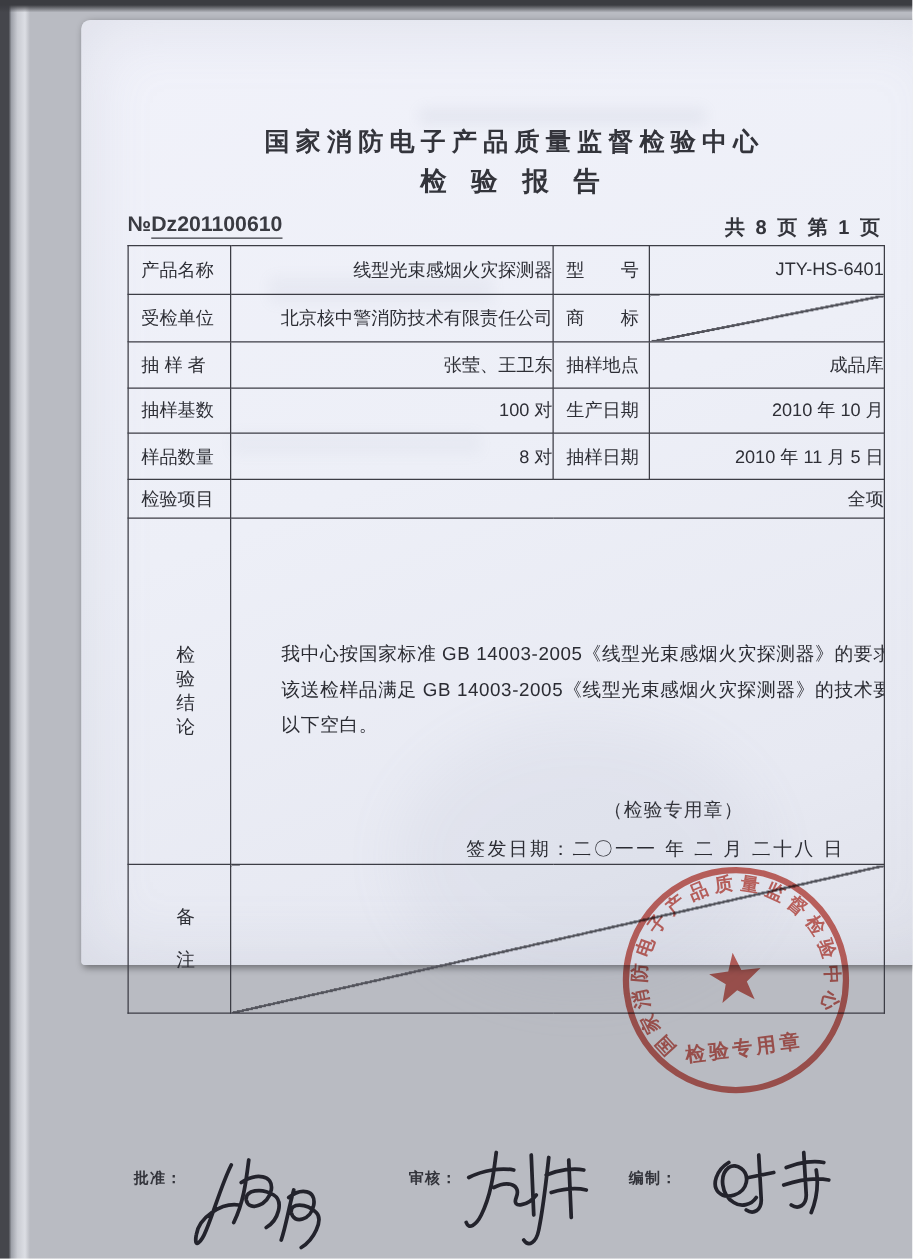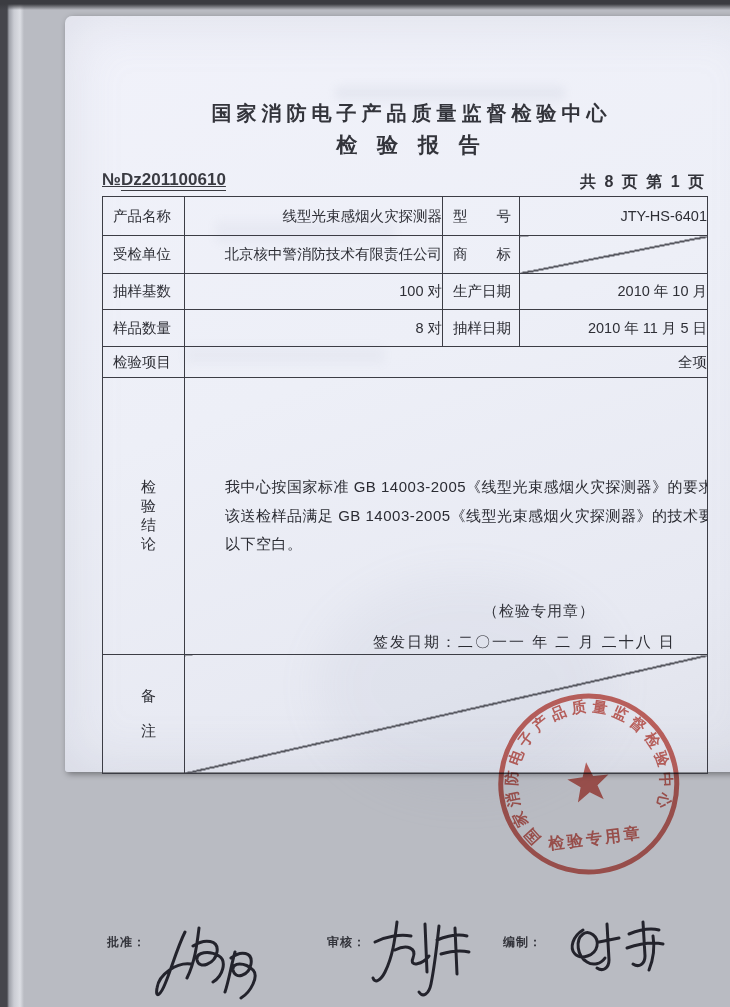--- a/index.html
+++ b/index.html
@@ -11,21 +11,21 @@
   #paper{position:absolute;left:25px;top:16px;width:703px;height:756px;
     background:linear-gradient(160deg,#f1f2fa 0%,#edeff7 45%,#e7e9f2 80%,#dfe1ea 100%);
     border-radius:7px 9px 4px 3px;
     box-shadow:inset 0 0 55px rgba(150,155,175,.22), 2px 2px 6px rgba(0,0,0,.4);margin-left:40px;}
   .ghost{position:absolute;background:#8d95ad;filter:blur(5px);border-radius:4px;pointer-events:none;}
   
   .center-name{position:absolute;left:0;right:10px;top:84px;text-align:center;
     font-size:20px;font-weight:bold;letter-spacing:5px;color:#33343b;}
   .report-title{position:absolute;left:0;right:10px;top:115px;text-align:center;
     font-size:21px;font-weight:bold;letter-spacing:7px;color:#33343b;}
-  .no-line{position:absolute;left:37px;top:154px;font-size:17px;font-weight:bold;color:#3a3b42;text-decoration:underline;}
+  .no-line{position:absolute;left:37px;top:154px;font-size:17px;font-weight:bold;color:#3a3b42;}
   .no-line .underlined{border-bottom:1.5px solid #3a3b42;padding-bottom:1px;}
   .page-info{position:absolute;right:62px;top:156px;font-size:16px;font-weight:bold;
     letter-spacing:2px;color:#33343b;}
   
   table.report{position:absolute;left:37px;top:180px;border-collapse:collapse;
     table-layout:fixed;width:605px;color:#2e2f36;}
   table.report td{border:1.6px solid #3c3d45;font-size:14.5px;padding:0 0 0 10px;
     vertical-align:middle;overflow:hidden;white-space:nowrap;}
   table.report td.val{padding-left:13px;text-align:right;}
   td.diag{background:linear-gradient(to bottom right,
@@ -77,20 +77,26 @@
         <td>产品名称</td>
         <td class="val">线型光束感烟火灾探测器</td>
         <td>型　　号</td>
         <td class="val">JTY-HS-6401</td>
       </tr>
       <tr style="height:38px">
         <td>受检单位</td>
         <td class="val">北京核中警消防技术有限责任公司</td>
         <td>商　　标</td>
         <td class="val diag"></td>
+      </tr>
+      <tr style="height:37px">
+        <td>抽 样 者</td>
+        <td class="val">张莹、王卫东</td>
+        <td>抽样地点</td>
+        <td class="val">成品库</td>
       </tr>
       <tr style="height:36px">
         <td>抽样基数</td>
         <td class="val">100 对</td>
         <td>生产日期</td>
         <td class="val">2010 年 10 月</td>
       </tr>
       <tr style="height:37px">
         <td>样品数量</td>
         <td class="val">8 对</td>

